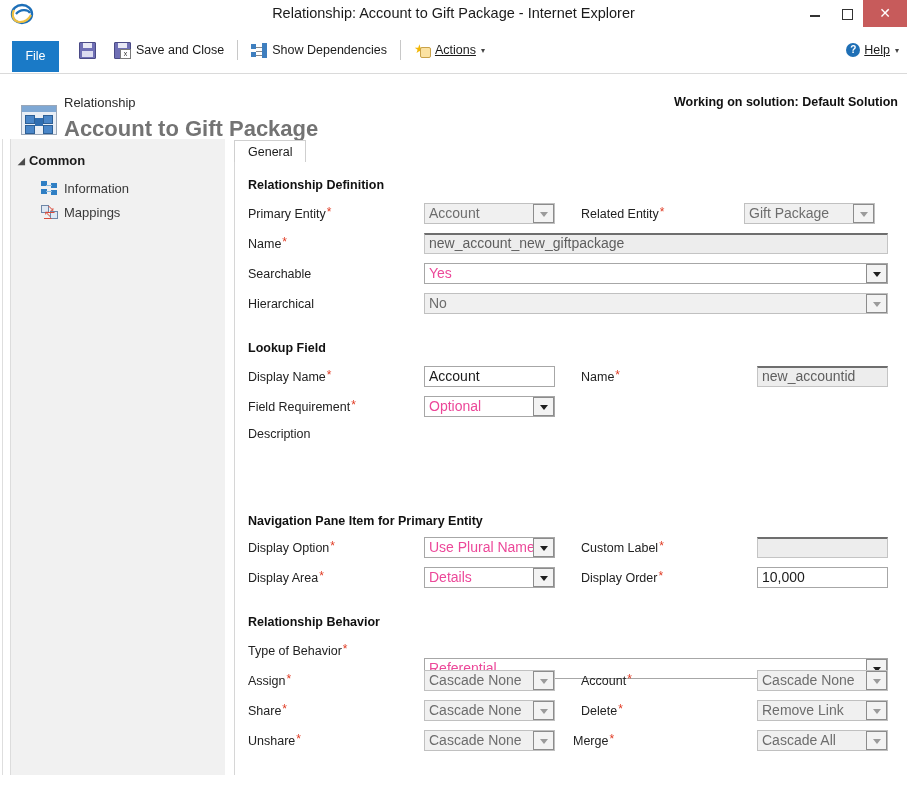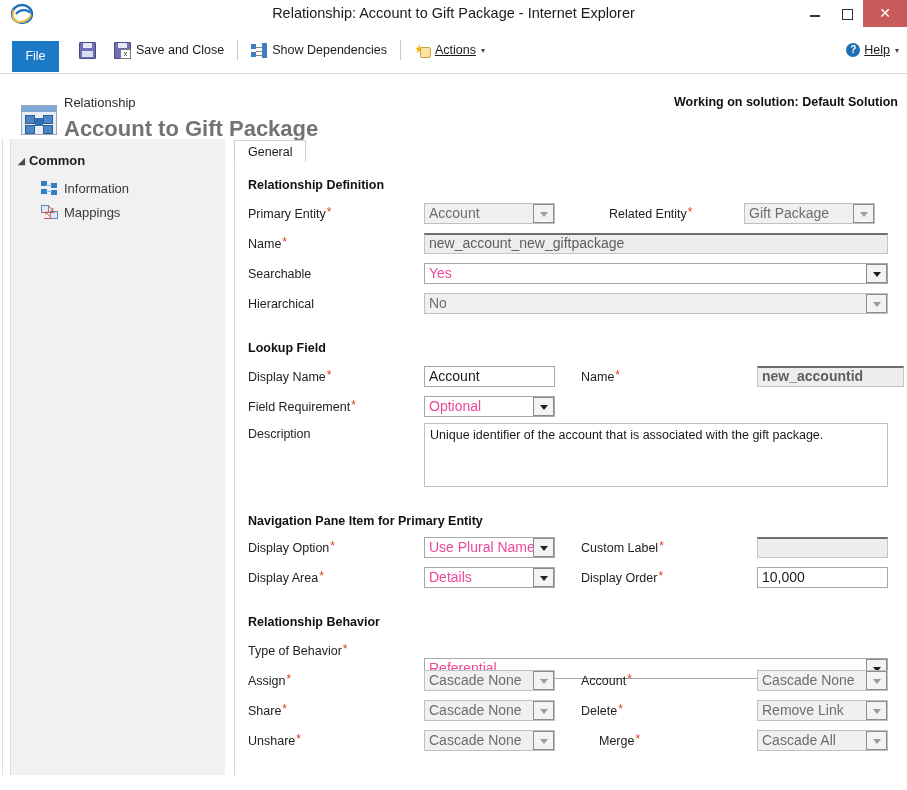--- a/index.html
+++ b/index.html
@@ -373,21 +373,21 @@
   <div class="fld-label" style="left:13px; top:45px;">
     <span>Primary Entity</span><span class="req">*</span>
   </div>
   <div class="ctl sel dis" style="left:189px; top:41px; width:131px;">
     <span>Account</span>
     <span class="btn framed">
         <span class="chev"></span>
       </span>
   </div>
 
-  <div class="fld-label" style="left:346px; top:45px;margin-left:28px;">
+  <div class="fld-label" style="left:346px; top:45px;">
     <span>Related Entity</span><span class="req">*</span>
   </div>
   <div class="ctl sel dis" style="left:509px; top:41px; width:131px;">
     <span>Gift Package</span>
     <span class="btn framed">
         <span class="chev"></span>
       </span>
   </div>
 
   <div class="fld-label" style="left:13px; top:75px;">
@@ -414,34 +414,33 @@
   <div class="sect-title" style="left:13px; top:179px;">Lookup Field</div>
 
   <div class="fld-label" style="left:13px; top:208px;">
     <span>Display Name</span><span class="req">*</span>
   </div>
   <div class="ctl txt" style="left:189px; top:204px; width:131px;">Account</div>
 
   <div class="fld-label" style="left:346px; top:208px;">
     <span>Name</span><span class="req">*</span>
   </div>
-  <div class="ctl txt dis" style="left:522px; top:204px; width:147px;font-weight:bold;">new_accountid</div>
+  <div class="ctl txt dis" style="left:522px; top:204px; width:131px;">new_accountid</div>
 
   <div class="fld-label" style="left:13px; top:238px;">
     <span>Field Requirement</span><span class="req">*</span>
   </div>
   <div class="ctl sel" style="left:189px; top:234px; width:131px;">
     <span>Optional</span>
     <span class="btn framed">
         <span class="chev"></span>
       </span>
   </div>
 
   <div class="fld-label" style="left:13px; top:265px;">Description</div>
-  <div class="ta" style="left:189px; top:261px; width:464px; height:64px;">Unique identifier of the account that is associated with the gift package.</div>
 
   <div class="sect-title" style="left:13px; top:352px;">Navigation Pane Item for Primary Entity</div>
 
   <div class="fld-label" style="left:13px; top:379px;">
     <span>Display Option</span><span class="req">*</span>
   </div>
   <div class="ctl sel" style="left:189px; top:375px; width:131px;">
     <span>Use Plural Name</span>
     <span class="btn framed">
         <span class="chev"></span>
@@ -523,21 +522,21 @@
   <div class="fld-label" style="left:13px; top:572px;">
     <span>Unshare</span><span class="req">*</span>
   </div>
   <div class="ctl sel dis" style="left:189px; top:568px; width:131px;">
     <span>Cascade None</span>
     <span class="btn framed">
         <span class="chev"></span>
       </span>
   </div>
 
-  <div class="fld-label" style="left:364px; top:572px;">
+  <div class="fld-label" style="left:338px; top:572px;">
     <span>Merge</span><span class="req">*</span>
   </div>
   <div class="ctl sel dis" style="left:522px; top:568px; width:131px;">
     <span>Cascade All</span>
     <span class="btn framed">
         <span class="chev"></span>
       </span>
   </div>
 
 </div>

